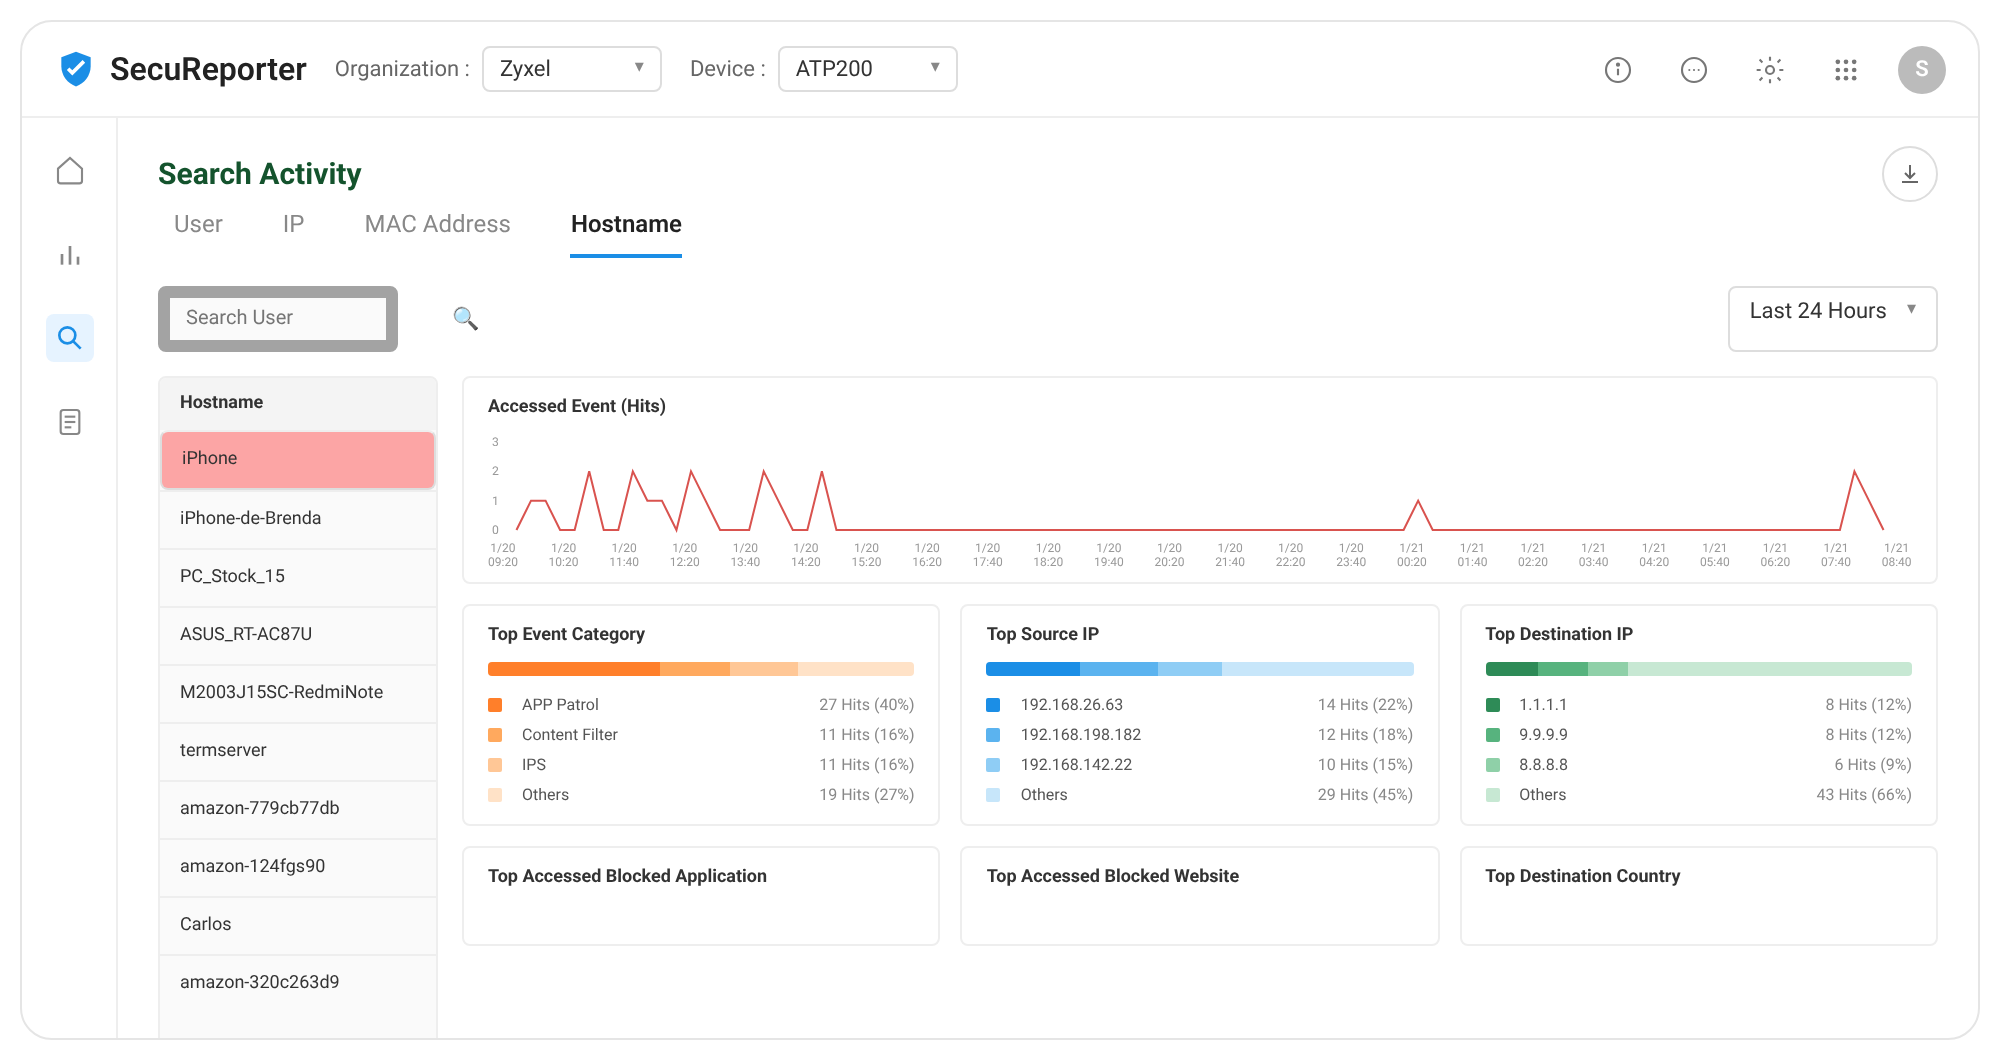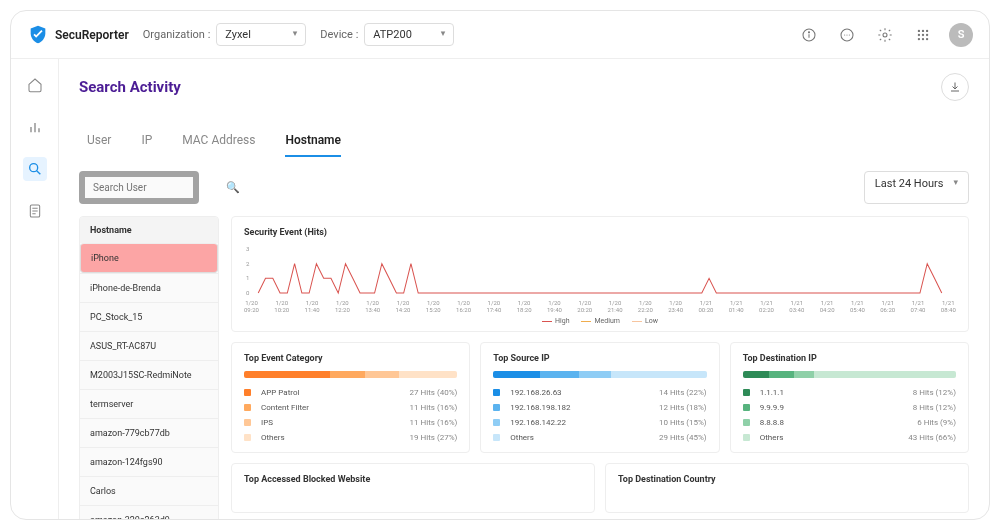--- a/index.html
+++ b/index.html
@@ -1,36 +1,36 @@
 <!DOCTYPE html>
 <html><head>
 <meta charset="utf-8">
 <style>
 *{box-sizing:border-box;margin:0;padding:0;font-family:-apple-system,BlinkMacSystemFont,"Segoe UI",Roboto,sans-serif}
 body{background:#fff;width:1000px;height:530px;overflow:hidden}
 .frame{background:#fff;border:1px solid #e5e5e5;border-radius:16px;width:980px;height:510px;margin:10px;overflow:hidden;position:relative}
 .topbar{display:flex;align-items:center;height:48px;padding:0 16px;border-bottom:1px solid #eee;gap:14px}
 .logo{display:flex;align-items:center;gap:6px}
 .logo-mark{width:22px;height:22px;display:inline-block}
-.logo-text{font-size:12px;font-weight:600;color:#222}
+.logo-text{font-size:16px;font-weight:600;color:#222}
 .sel-group{display:flex;align-items:center;gap:6px;font-size:11px;color:#666}
 .sel{display:flex;align-items:flex-start;gap:6px;border:1px solid #ddd;border-radius:4px;padding:4px 8px;min-width:90px;font-size:11px;color:#333;cursor:pointer;background:#fff}
 .chev{margin-left:auto;color:#888;font-size:9px}
 .spacer{flex:1}
 .iconbtn{width:24px;height:24px;border-radius:50%;display:flex;align-items:center;justify-content:center;color:#666;font-size:13px;cursor:pointer}
 .iconbtn.avatar{background:#bbb;color:#fff;font-size:11px;font-weight:600}
 .body{display:flex;height:calc(100% - 48px)}
 .sidebar{width:48px;border-right:1px solid #eee;display:flex;flex-direction:column;align-items:center;padding-top:14px;gap:18px}
 .side-item{width:24px;height:24px;display:flex;align-items:center;justify-content:center;color:#888;font-size:14px;cursor:pointer;border-radius:4px}
 .side-item.active{background:#e6f3ff;color:#1b8ee6}
 .main{flex:1;padding:14px 20px;overflow:hidden;position:relative}
 .page-title-row{display:flex;align-items:center}
-.page-title{font-size:15px;font-weight:700;color:#4c1d95}
+.page-title{font-size:15px;font-weight:700;color:#14532d}
 .dl-btn{margin-left:auto;width:28px;height:28px;border:1px solid #ddd;border-radius:50%;display:flex;align-items:center;justify-content:center;color:#666;cursor:pointer;font-size:12px}
-.tabs{display:flex;gap:30px;margin-top:32px;padding-left:8px}
+.tabs{display:flex;gap:30px;margin-top:4px;padding-left:8px}
 .tab{font-size:12px;color:#888;padding-bottom:8px;cursor:pointer}
 .tab.active{color:#222;font-weight:600;border-bottom:2px solid #1b8ee6}
 .controls{display:flex;margin-top:14px;gap:10px}
 .search-box{display:flex;align-items:center;border:6px solid #a3a3a3;border-radius:4px;padding:4px 8px;width:120px;background:#fafafa}
 .search-box input{border:none;outline:none;background:transparent;font-size:10px;flex:1;color:#555}
 .search-icon{color:#999;font-size:11px}
 .range-sel{margin-left:auto;display:flex;align-items:flex-start;border:1px solid #ddd;border-radius:4px;padding:5px 10px;font-size:11px;color:#333;cursor:pointer;gap:10px}
 .content{display:flex;margin-top:12px;gap:12px;height:340px}
 .host-list{width:140px;border:1px solid #eee;border-radius:4px;background:#fafafa;overflow:hidden}
 .host-head{font-size:9px;font-weight:700;color:#333;padding:8px 10px;background:#f4f4f4}
@@ -193,21 +193,21 @@
               <div class="host-item">termserver</div>
               <div class="host-item">amazon-779cb77db</div>
               <div class="host-item">amazon-124fgs90</div>
               <div class="host-item">Carlos</div>
               <div class="host-item">amazon-320c263d9</div>
             </div>
       </div>
 
       <div class="panels">
         <div class="chart-card">
-          <div class="card-title">Security Event (Hits)</div>
+          <div class="card-title">Accessed Event (Hits)</div>
           <div class="chart-area"><svg class="chart-svg" id="chartsvg" viewBox="0 0 700 54" preserveAspectRatio="none">
                   <text x="2" y="52" font-size="6" fill="#999">0</text>
                   <text x="2" y="37.333333333333336" font-size="6" fill="#999">1</text>
                   <text x="2" y="22.666666666666668" font-size="6" fill="#999">2</text>
                   <text x="2" y="8" font-size="6" fill="#999">3</text>
                   <path d="M14 50 L21.148936170212764 35.333333333333336 L28.29787234042553 35.333333333333336 L35.44680851063829 50 L42.59574468085106 50 L49.74468085106383 20.666666666666668 L56.89361702127659 50 L64.04255319148936 50 L71.19148936170212 20.666666666666668 L78.34042553191489 35.333333333333336 L85.48936170212767 35.333333333333336 L92.63829787234043 50 L99.78723404255318 20.666666666666668 L106.93617021276596 35.333333333333336 L114.08510638297872 50 L121.2340425531915 50 L128.38297872340425 50 L135.53191489361703 20.666666666666668 L142.68085106382978 35.333333333333336 L149.82978723404256 50 L156.97872340425533 50 L164.12765957446808 20.666666666666668 L171.27659574468086 50 L178.4255319148936 50 L185.57446808510636 50 L192.72340425531914 50 L199.87234042553192 50 L207.0212765957447 50 L214.17021276595744 50 L221.31914893617022 50 L228.468085106383 50 L235.61702127659572 50 L242.7659574468085 50 L249.91489361702128 50 L257.06382978723406 50 L264.2127659574468 50 L271.36170212765956 50 L278.51063829787233 50 L285.6595744680851 50 L292.8085106382979 50 L299.95744680851067 50 L307.10638297872345 50 L314.25531914893617 50 L321.40425531914894 50 L328.5531914893617 50 L335.7021276595745 50 L342.8510638297872 50 L350 50 L357.1489361702127 50 L364.29787234042556 50 L371.4468085106383 50 L378.59574468085106 50 L385.74468085106383 50 L392.89361702127655 50 L400.0425531914894 50 L407.1914893617021 50 L414.3404255319149 50 L421.48936170212767 50 L428.63829787234044 50 L435.78723404255317 50 L442.936170212766 50 L450.0851063829787 50 L457.23404255319144 35.333333333333336 L464.3829787234043 50 L471.531914893617 50 L478.68085106382983 50 L485.82978723404256 50 L492.9787234042553 50 L500.1276595744681 50 L507.27659574468083 50 L514.4255319148936 50 L521.5744680851064 50 L528.7234042553191 50 L535.8723404255319 50 L543.0212765957447 50 L550.1702127659574 50 L557.3191489361702 50 L564.468085106383 50 L571.6170212765958 50 L578.7659574468086 50 L585.9148936170213 50 L593.063829787234 50 L600.2127659574469 50 L607.3617021276596 50 L614.5106382978723 50 L621.6595744680851 50 L628.8085106382979 50 L635.9574468085106 50 L643.1063829787234 50 L650.2553191489361 50 L657.404255319149 50 L664.5531914893617 50 L671.7021276595744 20.666666666666668 L678.8510638297872 35.333333333333336 L686 50 " fill="none" stroke="#d9534f" stroke-width="1"></path>
                 </svg></div>
           <div class="xaxis" id="xaxis">
                 <div>1/20<br>09:20</div>
                 <div>1/20<br>10:20</div>
@@ -227,25 +227,20 @@
                 <div>1/21<br>00:20</div>
                 <div>1/21<br>01:40</div>
                 <div>1/21<br>02:20</div>
                 <div>1/21<br>03:40</div>
                 <div>1/21<br>04:20</div>
                 <div>1/21<br>05:40</div>
                 <div>1/21<br>06:20</div>
                 <div>1/21<br>07:40</div>
                 <div>1/21<br>08:40</div>
               </div>
-          <div class="legend" id="legend">
-                <div class="legend-item"><span class="dash" style="background:#d9534f"></span>High</div>
-                <div class="legend-item"><span class="dash" style="background:#f0ad4e"></span>Medium</div>
-                <div class="legend-item"><span class="dash" style="background:#f7c59f"></span>Low</div>
-              </div>
         </div>
 
         <div class="cards-row" id="row1">
               <div class="stat-card">
                 <div class="card-title">Top Event Category</div>
                 <div class="seg-bar">
                   <div class="seg" style="background: rgb(255, 127, 42); flex: 40 1 0%;"></div>
                   <div class="seg" style="background: rgb(255, 169, 94); flex: 16 1 0%;"></div>
                   <div class="seg" style="background: rgb(255, 199, 150); flex: 16 1 0%;"></div>
                   <div class="seg" style="background: rgb(255, 226, 199); flex: 27 1 0%;"></div>
@@ -331,20 +326,23 @@
                   <div class="stat-row">
                     <span class="sq" style="background:#c7e8d3"></span>
                     <span class="stat-label">Others</span>
                     <span class="stat-val">43 Hits (66%)</span>
                   </div>
                 </div>
               </div>
             </div>
         <div class="cards-row second" id="row2">
               <div class="stat-card">
+                <div class="card-title">Top Accessed Blocked Application</div>
+              </div>
+              <div class="stat-card">
                 <div class="card-title">Top Accessed Blocked Website</div>
               </div>
               <div class="stat-card">
                 <div class="card-title">Top Destination Country</div>
               </div>
             </div>
       </div>
     </div>
   </div>
  </div>

